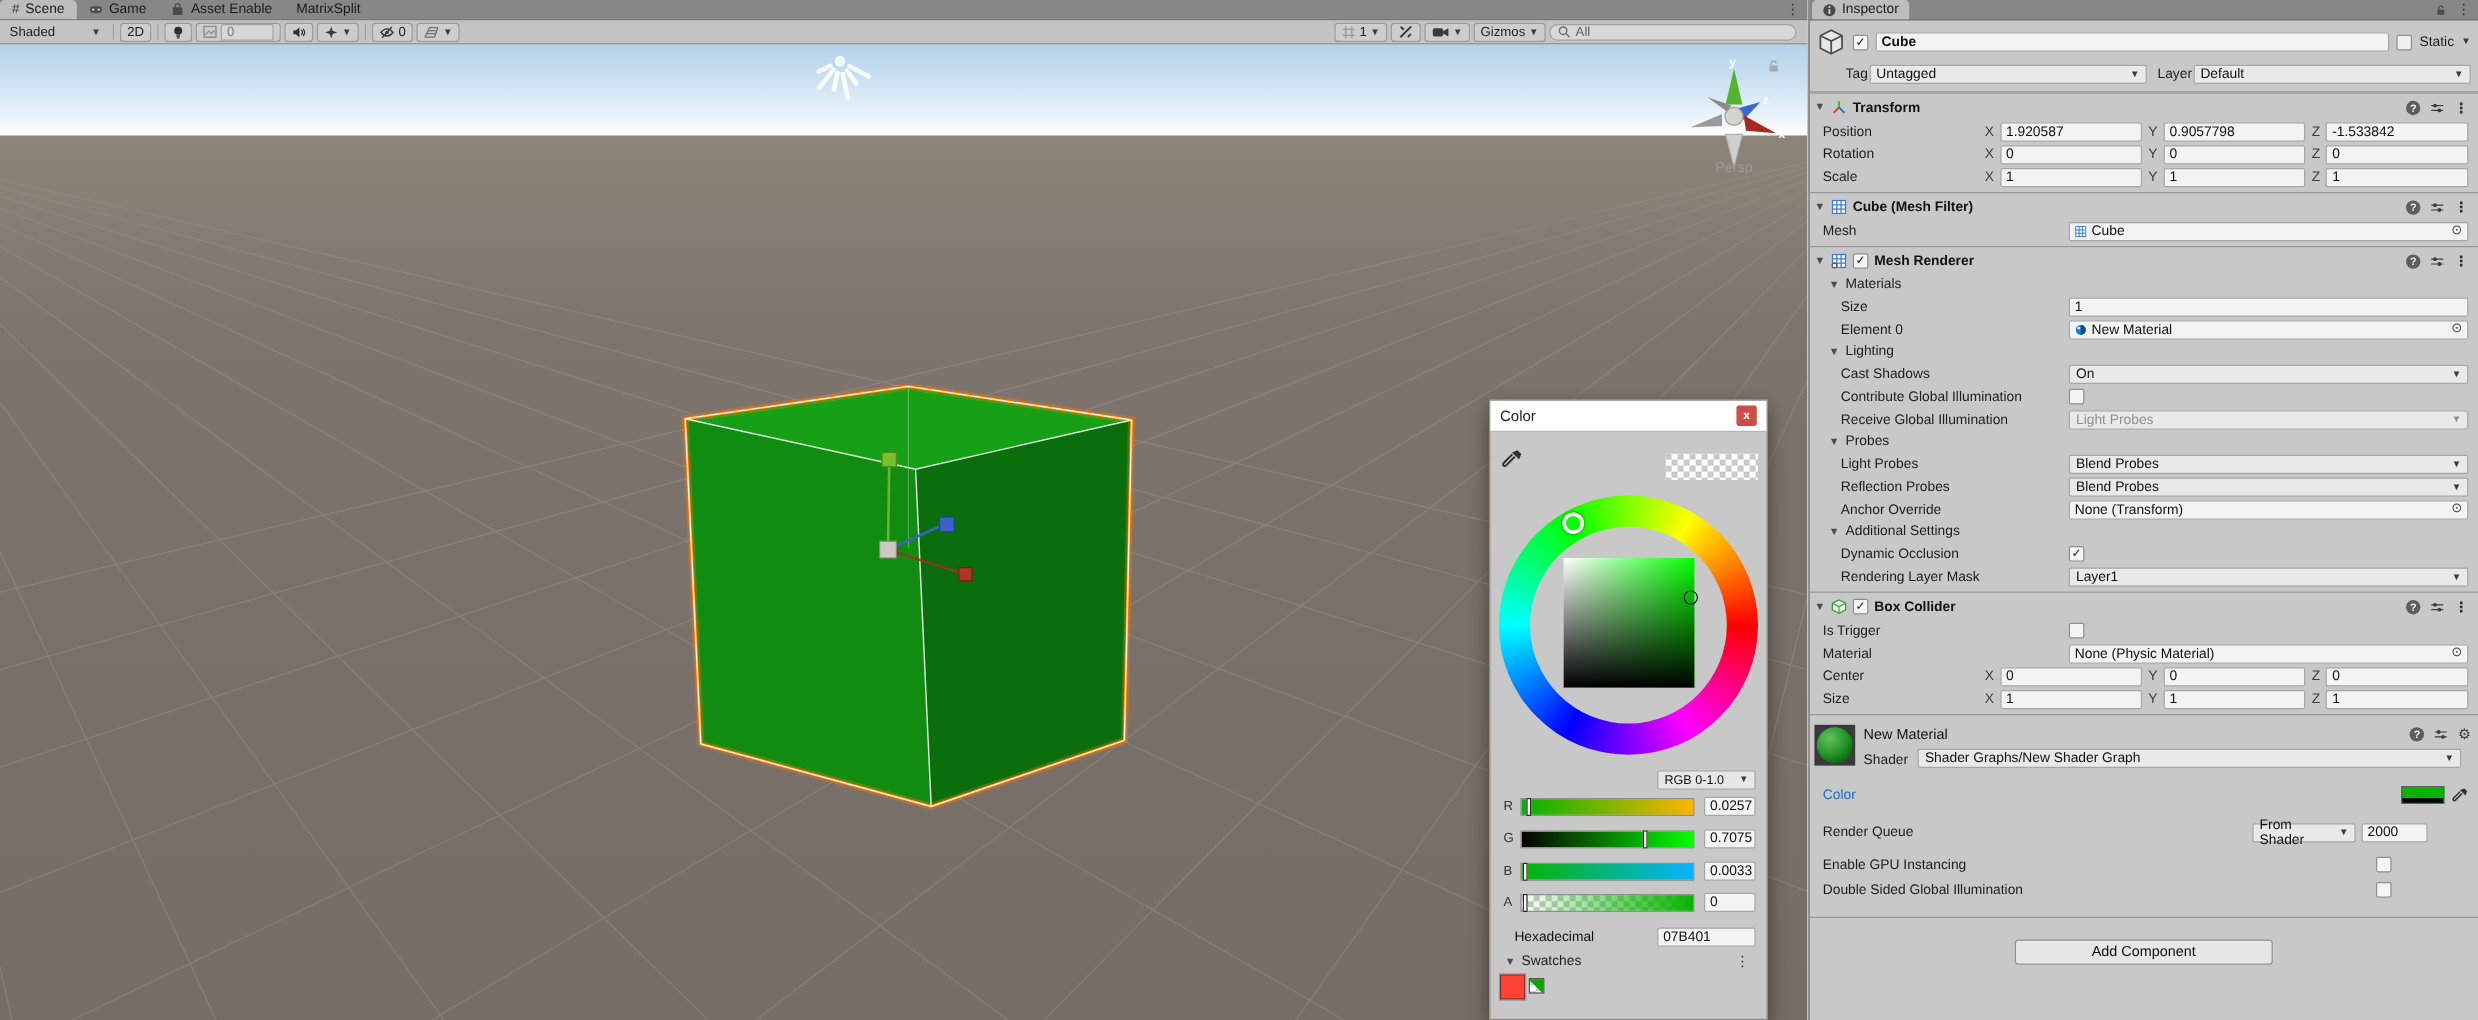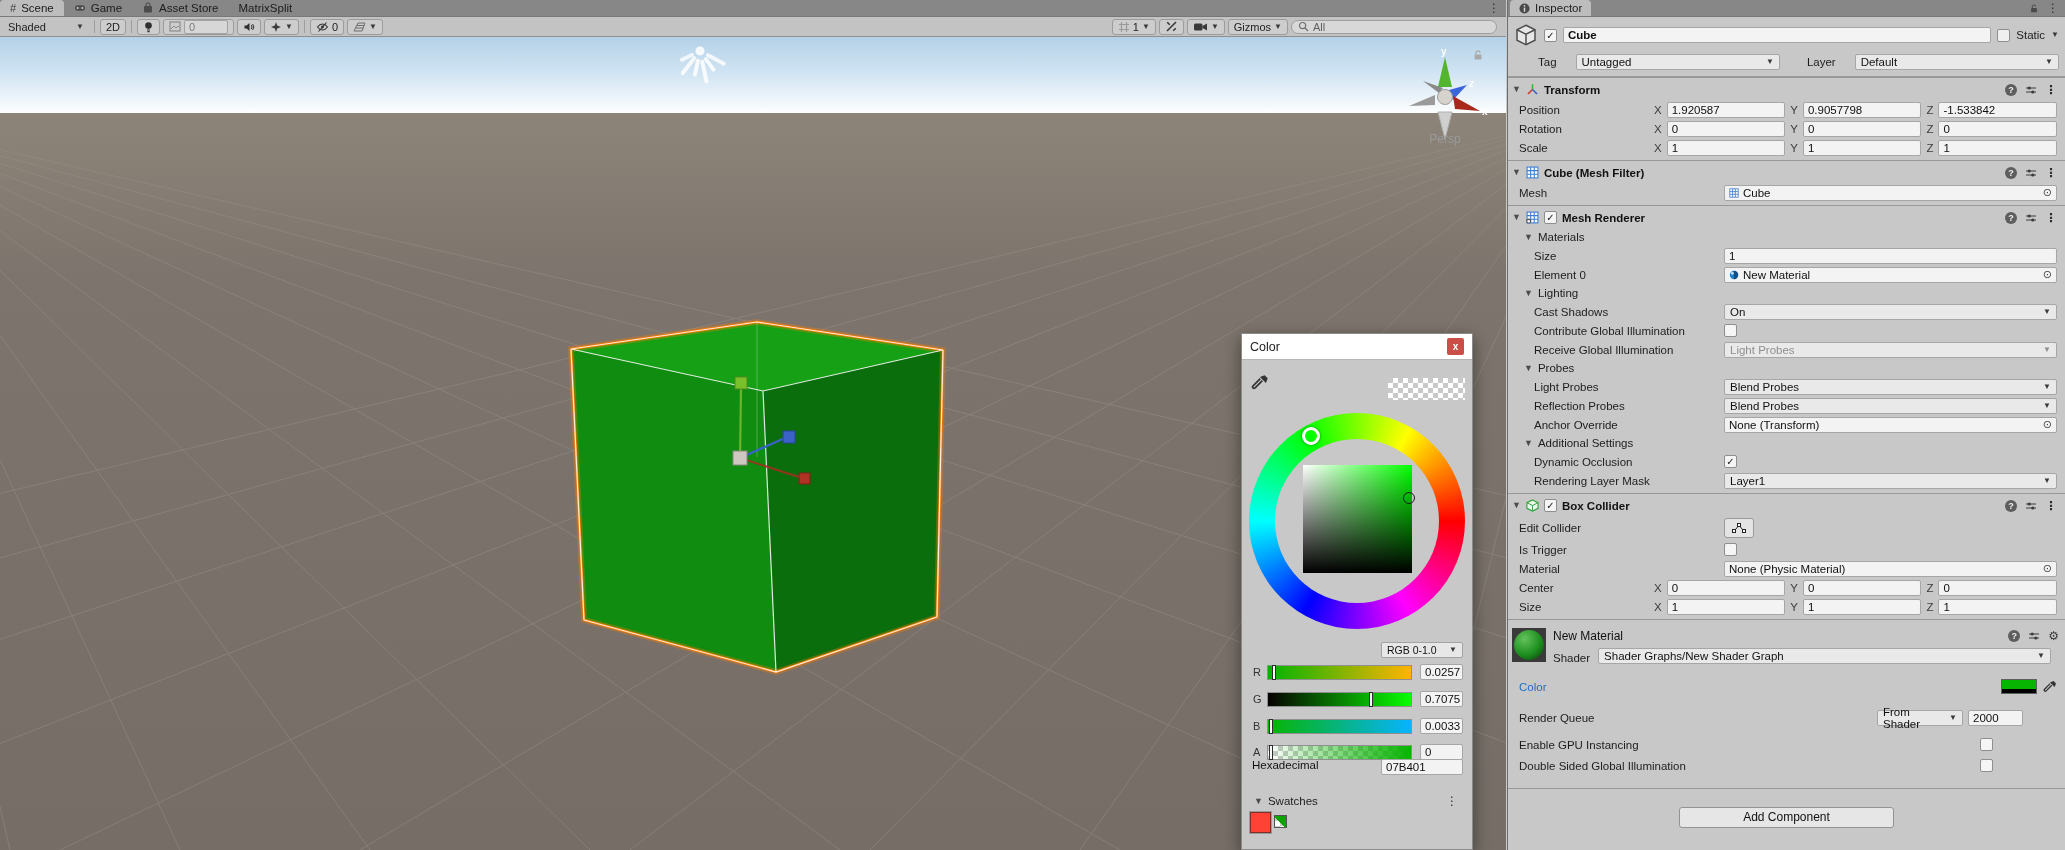--- a/index.html
+++ b/index.html
@@ -49,36 +49,36 @@
 .ch-label{width:14px;color:#333;font-size:11px}
 .slider{position:relative;width:145px;height:15px;border:1px solid #8f8f8f}
 .sl-r{background:linear-gradient(to right,#00b401,#ffb400)}
 .sl-g{background:linear-gradient(to right,#070001,#07ff01)}
 .sl-b{background:linear-gradient(to right,#07b400,#07b4ff)}
 .sl-a-wrap{position:relative;width:145px;height:15px;border:1px solid #8f8f8f}
 .sl-a{position:absolute;inset:0;background:linear-gradient(to right,rgba(7,180,1,0),rgba(7,180,1,1))}
 .sl-h{position:absolute;top:-1px;width:4px;height:15px;background:#f8f8f8;border:1px solid #2c2c2c}
 .ch-val{margin-left:8px;width:43px}
 .fld{height:16px;background:#f3f3f3;border:1px solid #a6a6a6;border-radius:2px;display:flex;align-items:center;gap:4px;padding:0 4px;font-size:11.5px;color:#0f0f0f}
-.hex-row{position:absolute;left:0;top:399px;width:100%;display:flex;padding-left:10px}
+.hex-row{position:absolute;left:0;top:415px;width:100%;display:flex;align-items:center;padding-left:20px}
 .hex-fld{position:absolute;left:139px;width:82px}
 .sw-head{position:absolute;left:12px;top:435px;display:flex;align-items:center;gap:5px;color:#222}
 .sw-kebab{position:absolute;left:204px;top:434px;color:#333;font-size:12px}
 .swatch-red{position:absolute;left:8px;top:452px;width:21px;height:21px;background:#ff4136;border:1px solid #7e2f28;outline:1px solid #9a9a9a}
 .swatch-mini{position:absolute;left:32px;top:455px;width:13px;height:13px;border:1px solid #555}
 .swatch-mini .grn{position:absolute;inset:0;background:linear-gradient(225deg,#0aa501 0 55%,rgba(0,0,0,0) 55%)}
 .fold-tri{font-size:9px;color:#4c4c4c;line-height:1}
 
 #inspector{position:absolute;left:1507px;top:0;width:558px;height:850px;background:#c8c8c8;border-left:1px solid #6e6e6e}
 .itab{height:16px;display:flex;align-items:center;gap:5px;padding:0 9px;background:#bdbdbd;border-radius:4px 4px 0 0;margin-left:2px;color:#1c1c1c}
 .ihead{padding:5px 6px 6px 6px;border-bottom:1px solid #9a9a9a}
 .ihead-r1{display:flex;align-items:center;gap:6px;height:26px}
 .name-fld{flex:1;font-weight:bold}
 .cb{width:13px;height:13px;background:#f5f5f5;border:1px solid #8e8e8e;border-radius:2px;display:flex;align-items:center;justify-content:center;font-size:10px;color:#1a1a1a;flex:0 0 auto}
-.ihead-r2{display:flex;align-items:center;gap:19px;height:17px;margin-top:5px;padding-left:24px}
+.ihead-r2{display:flex;align-items:center;gap:1px;height:17px;margin-top:5px;padding-left:24px}
 .lab{color:#1d1d1d}
 .drop{height:16px;background:#e9e9e9;border:1px solid #a6a6a6;border-radius:2px;display:flex;align-items:center;gap:4px;padding:0 5px;font-size:11.5px}
 .drop .caret{margin-left:auto}
 .grow{flex:1}
 .sec{border-top:1px solid #989898;padding:2px 0 4px 0}
 .sechead{display:flex;align-items:center;gap:5px;height:19px;padding:0 8px 0 4px;font-weight:bold}
 .hicons{margin-left:auto;display:flex;align-items:center;gap:8px}
 .help{width:12px;height:12px;border-radius:50%;background:#5e5e5e;color:#efefef;font-size:9px;font-weight:bold;display:flex;align-items:center;justify-content:center}
 .kebab{color:#2e2e2e;font-size:12px}
 .gear{color:#3b3b3b;font-size:12px;line-height:1}
@@ -131,21 +131,21 @@
           <circle cx="3.7" cy="6" r="1" fill="#cfcfcf"></circle>
           <circle cx="8.3" cy="6" r="1" fill="#cfcfcf"></circle>
         </svg>
       <span>Game</span>
     </div>
     <div class="tab">
       <svg width="12" height="12" viewBox="0 0 12 12">
           <rect x="2" y="4" width="8" height="6.5" rx="1" fill="#4c4c4c"></rect>
           <path d="M4 4.2V3a2 2 0 0 1 4 0v1.2" fill="none" stroke="#4c4c4c" stroke-width="1.1"></path>
         </svg>
-      <span>Asset Store</span>
+      <span>Asset Enable</span>
     </div>
     <div class="tab">
       <span>MatrixSplit</span>
     </div>
     <div class="strip-kebab">⋮</div>
   </div>
 
   <div class="toolbar">
     <div class="tb-flat" style="width:86px">
       <span>Shaded</span>
@@ -682,33 +682,20 @@
       <div class="hicons">
         <div class="help">?</div>
         <svg width="12" height="12" viewBox="0 0 12 12">
             <path d="M1 4h10M1 8h10" stroke="#3c3c3c"></path>
             <circle cx="4.2" cy="4" r="1.6" fill="#3c3c3c"></circle>
             <circle cx="7.8" cy="8" r="1.6" fill="#3c3c3c"></circle>
           </svg>
         <span class="kebab">⋮</span>
       </div>
     </div>
-    <div class="irow tall">
-      <span class="ilabel">Edit Collider</span>
-      <div class="ival" style="flex:0 0 auto">
-        <div class="ec-btn">
-          <svg width="16" height="12" viewBox="0 0 16 12">
-              <path d="M3 9.5 8 3l5 6.5" fill="none" stroke="#222"></path>
-              <rect x="1.5" y="7.5" width="3" height="3" fill="#fff" stroke="#222"></rect>
-              <rect x="6.5" y="1.5" width="3" height="3" fill="#fff" stroke="#222"></rect>
-              <rect x="11.5" y="7.5" width="3" height="3" fill="#fff" stroke="#222"></rect>
-            </svg>
-        </div>
-      </div>
-    </div>
     <div class="irow">
       <span class="ilabel">Is Trigger</span>
       <div class="ival">
           <div class="cb"></div>
         </div>
     </div>
     <div class="irow">
       <span class="ilabel">Material</span>
       <div class="ival">
           <div class="fld">

